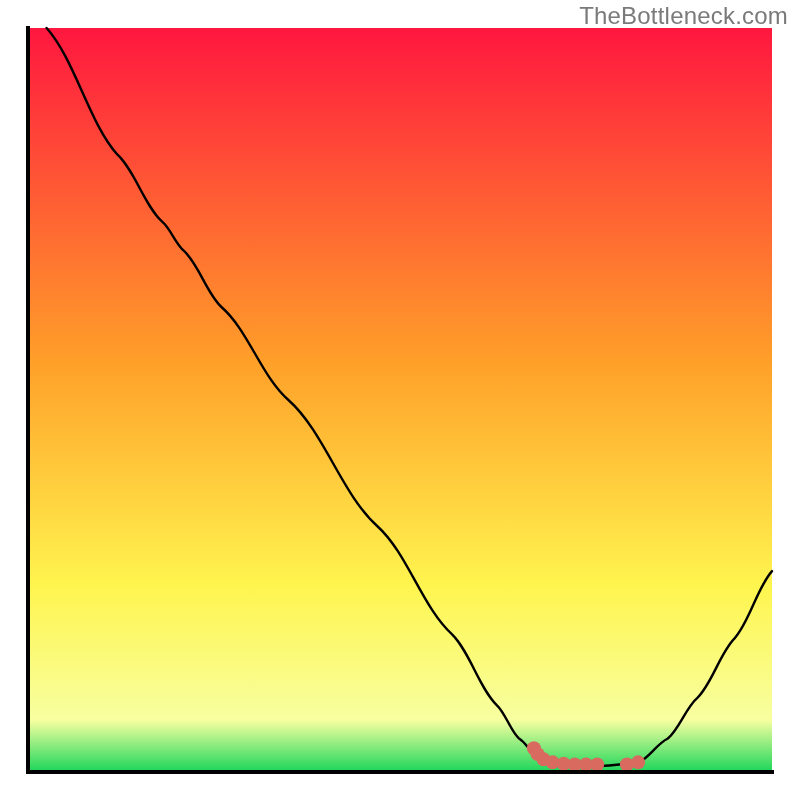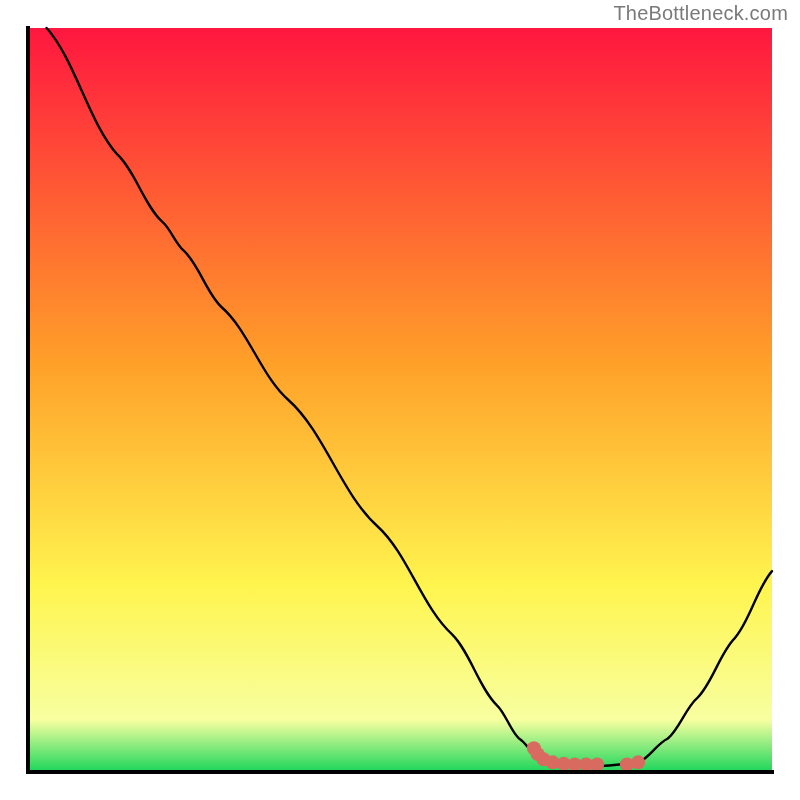--- a/index.html
+++ b/index.html
@@ -13,21 +13,21 @@
   .wrap {
     position: relative;
     width: 800px;
     height: 800px;
   }
   .attribution {
     position: absolute;
     top: 2px;
     right: 12px;
     color: #7a7a7a;
-    font-size: 20px;
+    font-size: 24px;
     font-weight: 500;
     letter-spacing: 0.2px;
     user-select: none;
   }
   svg {
     display: block;
   }
 </style>
 </head>
 <body>

